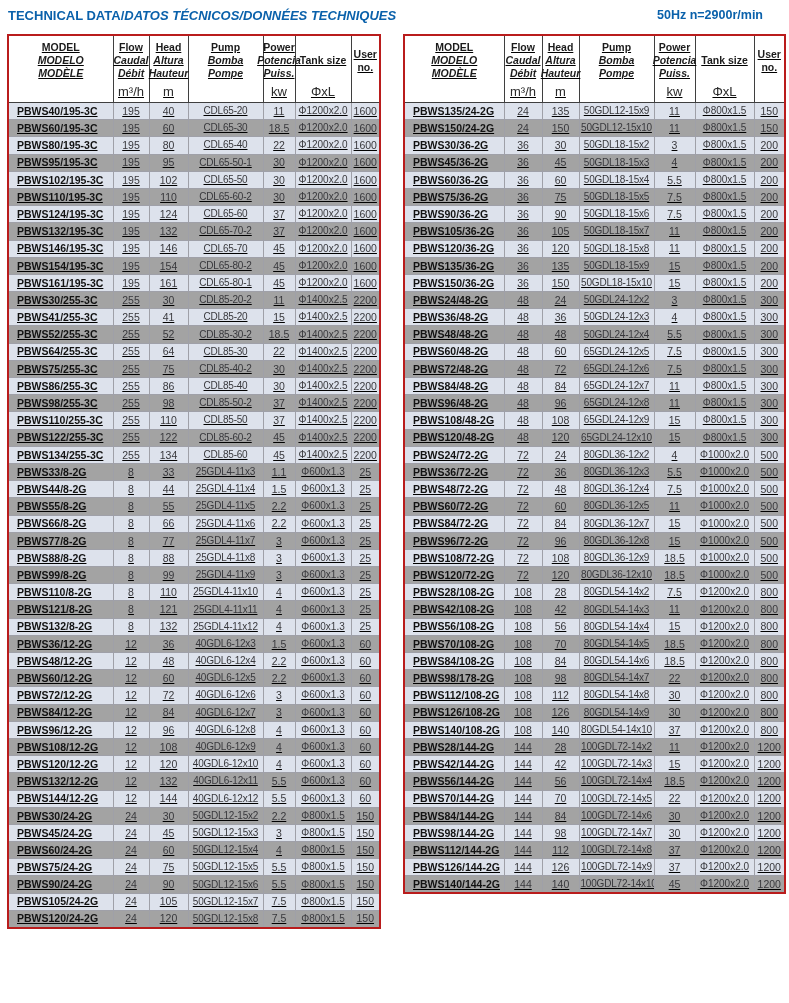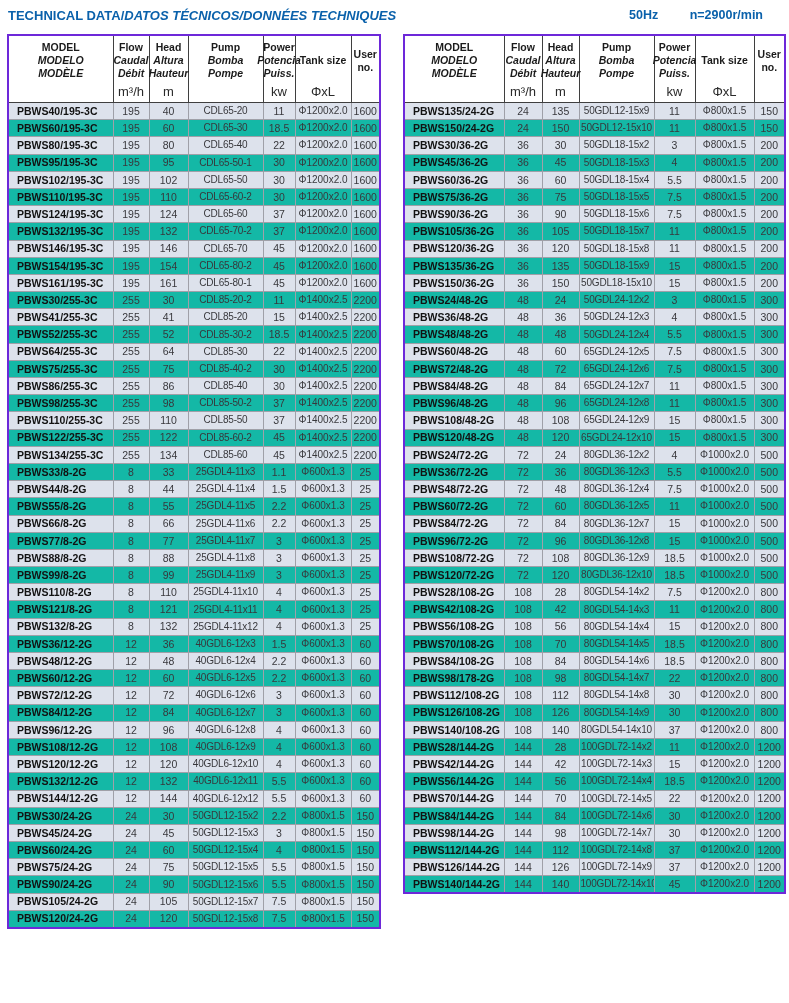--- a/index.html
+++ b/index.html
@@ -6,26 +6,26 @@
   html,body { width:789px; height:1003px; background:#ffffff;
               font-family:"Liberation Sans", sans-serif; }
   body { overflow:hidden; }
 
   
   .topbar { display:flex; justify-content:space-between; align-items:flex-start;
             padding:8px 22px 0 8px; height:34px; }
   .title { font-size:13px; font-weight:bold; color:#0a61ab; letter-spacing:0; white-space:nowrap; }
   .title .t-intl { font-style:italic; }
   .specs { font-size:12.5px; font-weight:bold; color:#0a61ab; white-space:nowrap; padding-right:4px; }
-  .specs span { margin-left:28px; }
+  .specs span { }
 
   
   .tables-wrap { display:flex; align-items:flex-start; padding-left:7px; gap:22px; }
-  table.datatable { border-collapse:collapse; table-layout:fixed; background:#14b8a6;
-                    border:2px solid #6d28d9; }
+  table.datatable { border-collapse:collapse; table-layout:fixed; background:#a3a3a3;
+                    border:2px solid #b91c1c;text-decoration:underline; }
   table.left-t  { width:372px; }
   table.right-t { width:381px; }
 
   thead th { border:1.4px solid #3f3f3f; padding:0; vertical-align:top;
              background:#fff; font-size:10.5px; color:#1b1b1b; }
   .names { height:46px; display:flex; flex-direction:column; justify-content:center;
            align-items:center; line-height:13px; padding-top:3px; }
   .names .ln { font-weight:bold; }
   .names .it { font-style:italic; }
   .unit { height:20px; display:flex; align-items:flex-end; justify-content:center;

